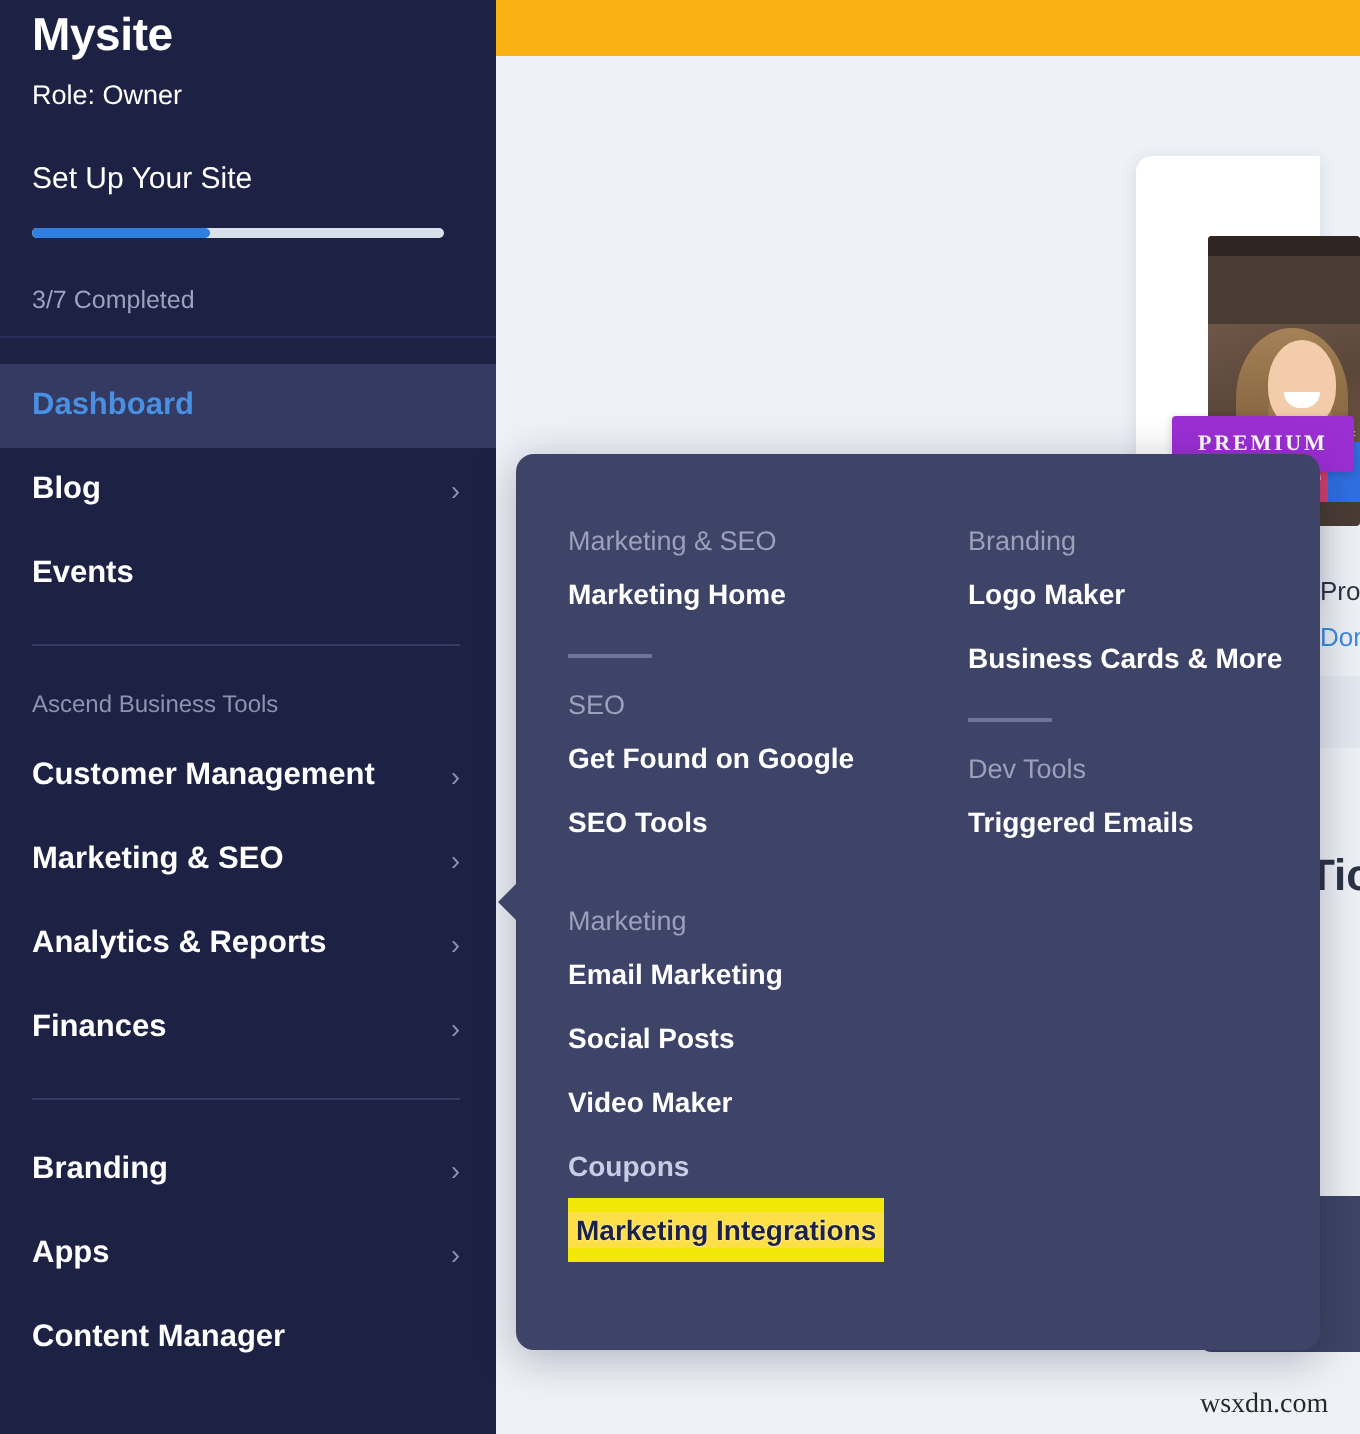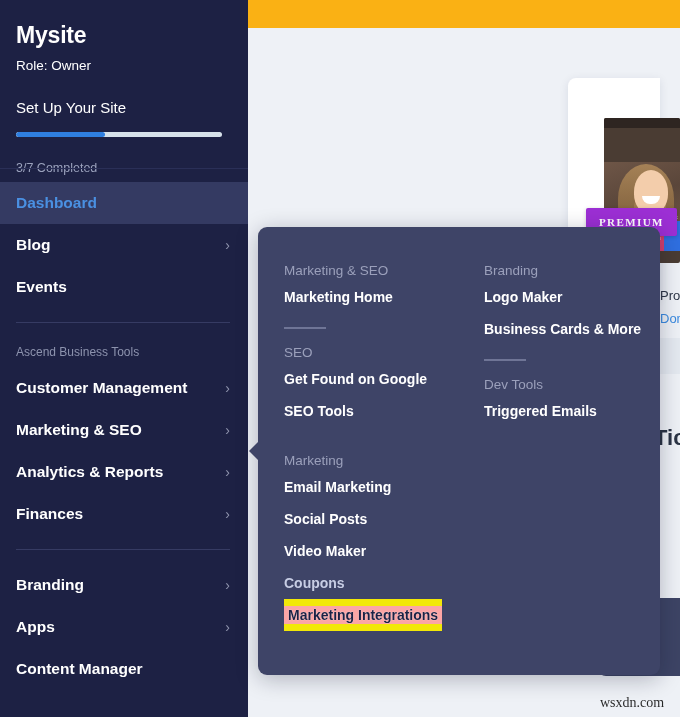--- a/index.html
+++ b/index.html
@@ -108,21 +108,21 @@
     position: absolute; left: 600px; top: 695px;
     color: #171717; font-size: 14px; opacity: .92;
     font-family: "Liberation Serif", serif; white-space: nowrap;
   }
 
   
   .sidebar {
     position: absolute; left: 0; top: 0; width: 248px; height: 717px;
     background: #1d2144; color: #fff; overflow: hidden;
   }
-  .sb-head { padding: 22px 16px 0 16px; }
+  .sb-head { padding: 4px 16px 0 16px; }
   .sb-title { font-size: 23px; font-weight: bold; letter-spacing: -.2px; }
   .sb-role { font-size: 13.5px; margin-top: 9px; color: #ffffff; }
   .sb-setup { font-size: 15px; margin-top: 26px; color: #ffffff; }
   .sb-progress {
     margin-top: 16px; width: 206px; height: 5px;
     background: #d6e1ea; border-radius: 3px; overflow: hidden;
   }
   .sb-progress-fill { height: 100%; width: 43%; background: #2f7fe0; border-radius: 3px; }
   .sb-progress-label { margin-top: 24px; font-size: 12.5px; color: #9ba2bd; }
   .sb-divider-top {
@@ -171,21 +171,21 @@
   }
   .fly-item {
     font-size: 14px; font-weight: bold; color: #ffffff;
     height: 32px; display: flex; align-items: center; cursor: pointer;
   }
   .fly-item.muted { color: #c7cde4; }
   .fly-item.highlight {
     color: #ffffff; background: #f2e808; align-self: flex-start;
   }
   .fly-item.highlight span {
-    background: #fca5a5; color: #1d2144; padding: 1px 4px;
+    background: #fde047; color: #1d2144; padding: 1px 4px;
     text-shadow: 0 0 1px #fff;
   }
   .fly-rule {
     width: 42px; height: 2px; background: #6f7596; margin: 14px 0 10px 0;
   }
   .hl-wrap { display: inline-block; }
 </style>
 </head>
 <body>
 

